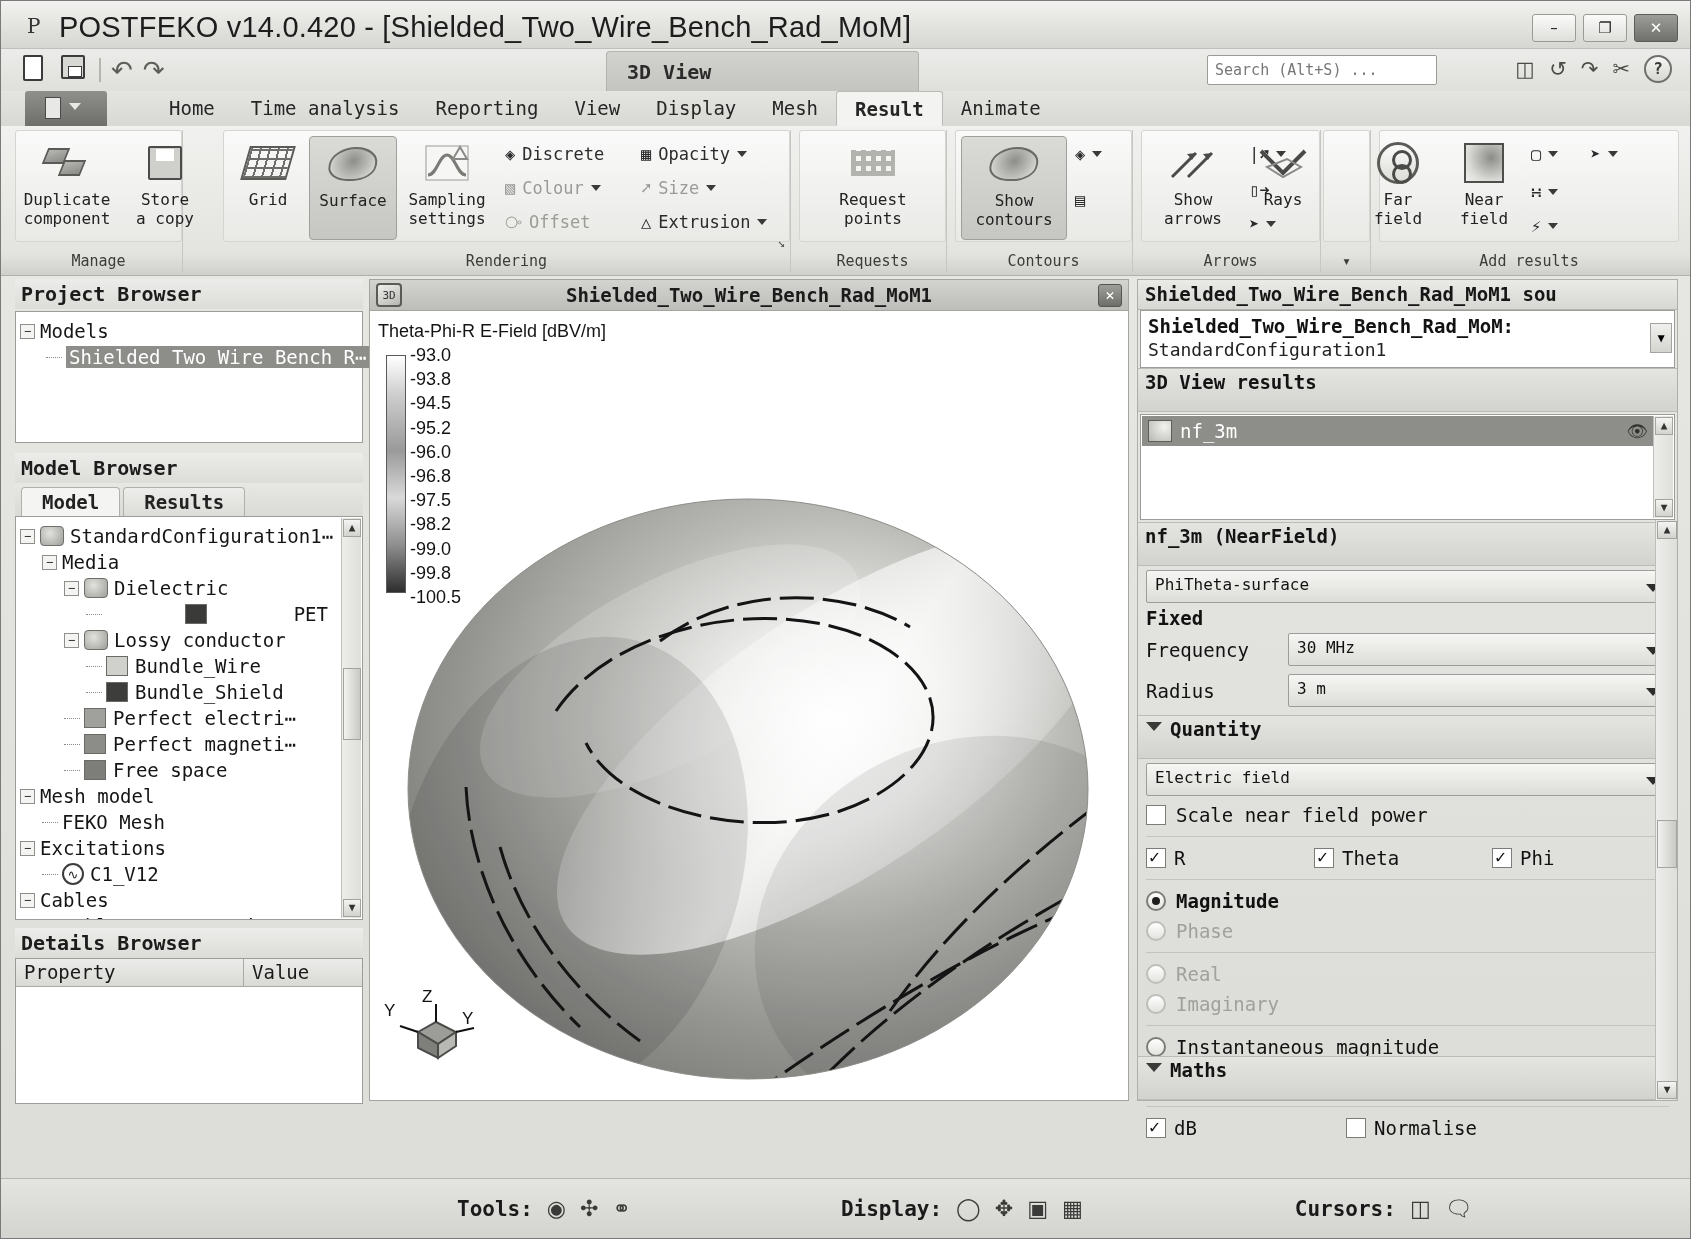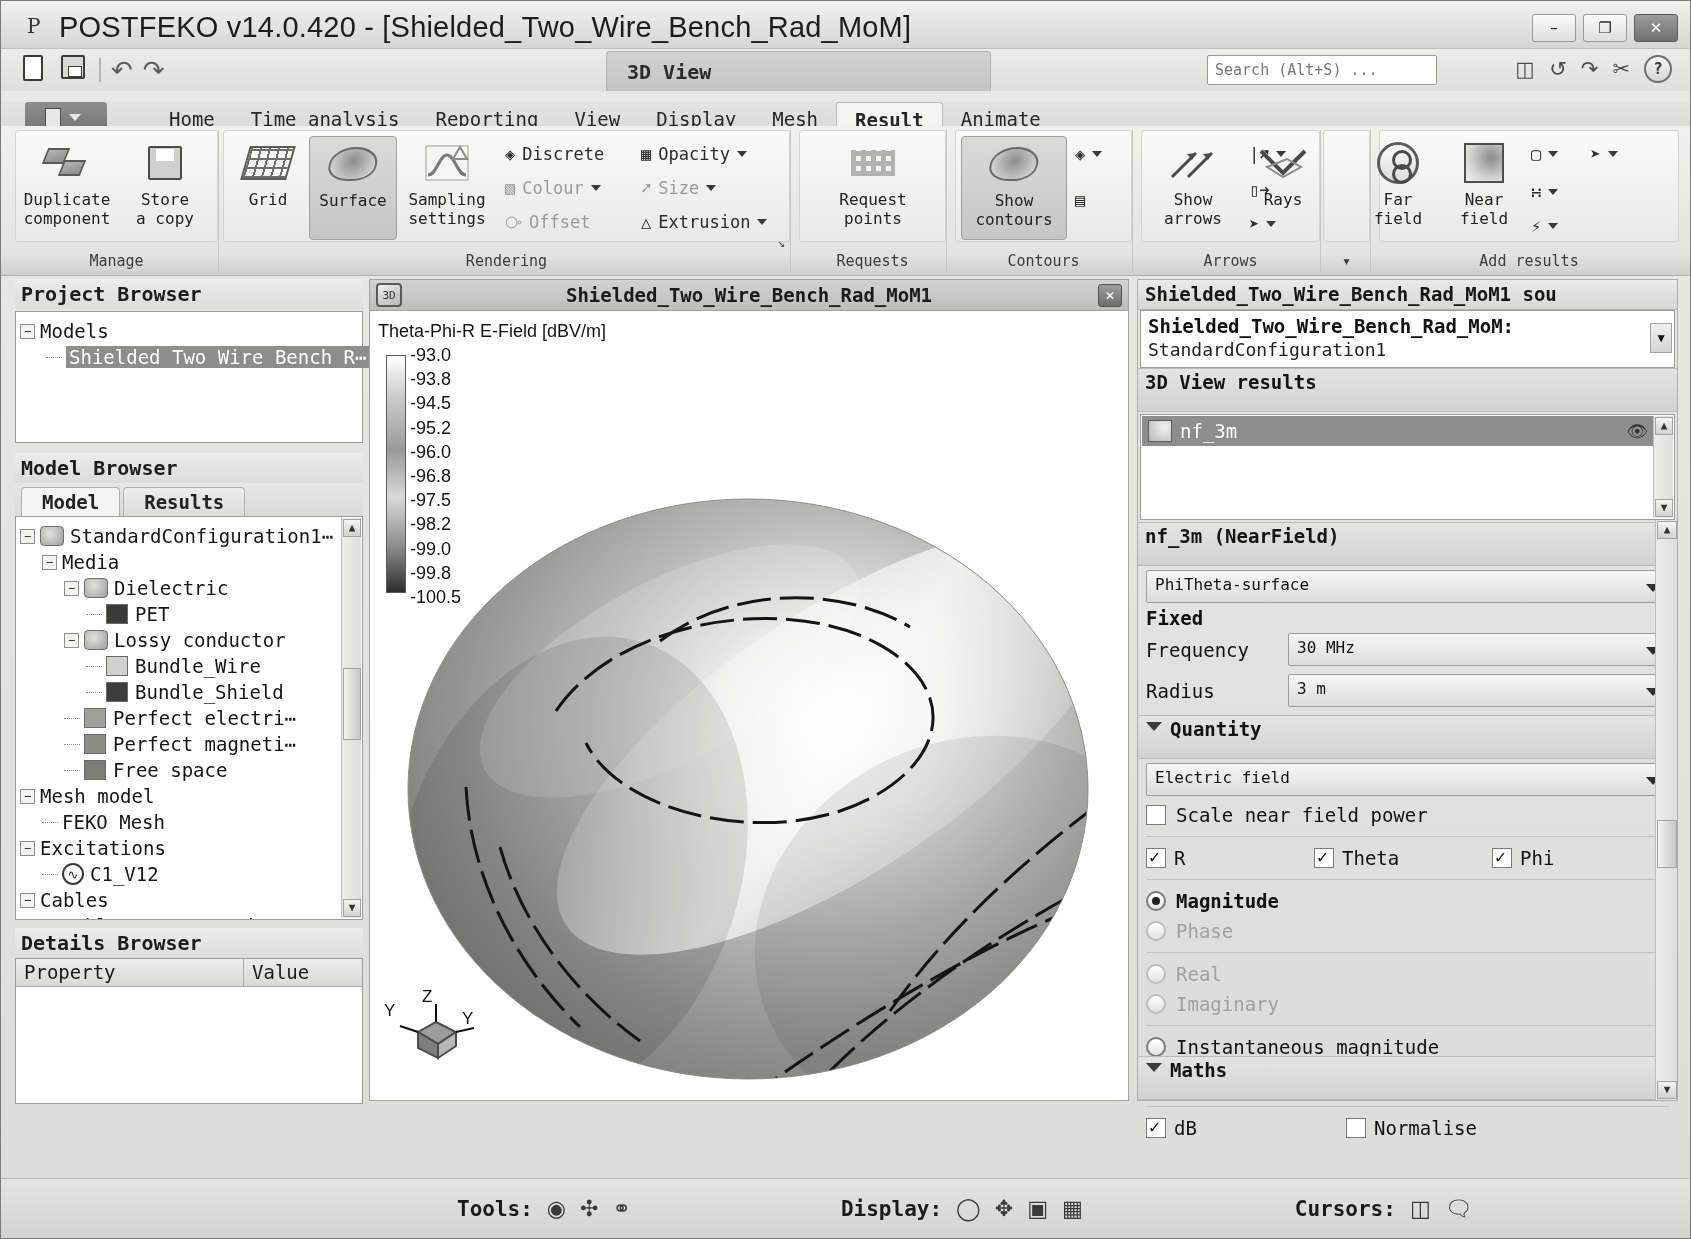--- a/index.html
+++ b/index.html
@@ -49,41 +49,41 @@
     background: linear-gradient(180deg,#ececea 0%,#dfdfdb 100%);
   }
   .qa-icons { position:absolute; left:22px; top:6px; display:flex; align-items:center; gap:10px; }
   .qa-ic { width: 28px; height: 30px; position: relative; }
   .doc-ic { width:20px; height:26px; border:2px solid #3b3b3b; background:#fff; border-radius:2px; }
   .save-ic { width:24px; height:24px; border:2px solid #3b3b3b; background:#d8d8d4; border-radius:2px; position:relative; }
   .save-ic:after { content:""; position:absolute; left:5px; bottom:0; width:12px; height:9px; background:#fff; border:1px solid #3b3b3b;}
   .sep-v { width:2px; height:24px; background:#b4b4b0; }
   .undo, .redo { font-size:26px; color:#5d5d5a; font-family:"DejaVu Sans",sans-serif; line-height:24px; }
   .view3d-tab {
-    position:absolute; left:605px; top:2px; width:385px; height:40px;
+    position:absolute; left:605px; top:2px; width:313px; height:40px;
     background: linear-gradient(180deg,#d2d2ce 0%,#c4c4c0 100%);
     border:1px solid #b2b2ae; border-bottom:none; border-radius:4px 4px 0 0;
   }
   .view3d-tab span { position:absolute; left:20px; top:8px; font-size:20px; font-weight:bold; color:#2b2b2b; }
   .searchbox {
     position:absolute; right:255px; top:6px; width:230px; height:30px;
     background:#fff; border:1px solid #9a9a96; border-radius:2px;
   }
   .searchbox span { position:absolute; left:7px; top:5px; font-size:15px; color:#777; }
   .hdr-icons { position:absolute; right:20px; top:6px; display:flex; gap:14px; align-items:center; }
   .hdr-ic { font-size:21px; color:#4a4a47; font-family:"DejaVu Sans",sans-serif; }
   .help-ic {
     width:28px; height:28px; border-radius:50%; border:2px solid #6f6f6c;
     background:linear-gradient(180deg,#f6f6f4,#d6d6d2); text-align:center; line-height:24px;
     font-size:16px; color:#3a3a38; font-weight:bold;
   }
 
   
   .tabbar {
-    position:absolute; left:0; top:101px; width:1691px; height:35px;
+    position:absolute; left:0; top:90px; width:1691px; height:35px;
     background: linear-gradient(180deg,#e4e4e0 0%,#d8d8d4 100%);
   }
   .appbtn {
     position:absolute; left:24px; top:0; width:82px; height:35px;
     background: linear-gradient(180deg,#8f8f8c 0%,#6e6e6b 100%);
     border-radius:3px 3px 0 0;
   }
   .appbtn .glyph { position:absolute; left:20px; top:6px; width:16px; height:22px; background:#e8e8e6; border:1px solid #4a4a48; }
   .appbtn .caret { position:absolute; left:44px; top:12px; width:0;height:0;
     border-left:6px solid transparent;border-right:6px solid transparent;border-top:7px solid #e8e8e6;}
@@ -325,21 +325,21 @@
         <div class="tab">View</div>
         <div class="tab">Display</div>
         <div class="tab">Mesh</div>
         <div class="tab active">Result</div>
         <div class="tab">Animate</div>
       </div>
   </div>
 
   <div class="ribbon">
 
-    <div class="rgroup" style="left:14px;width:204px">
+    <div class="rgroup" style="left:14px;width:168px">
       <div class="gbody"></div>
       <div class="bigbtn" style="left:2px">
         <div class="ic">
           <div class="ic-dup">
               <i style="left:0;top:2px"></i>
               <i style="left:16px;top:14px"></i>
             </div>
         </div>
         <div class="lb">Duplicate</div>
         <div class="lb">component</div>
@@ -548,21 +548,21 @@
           </div>
           <div class="tnode" style="padding-left: 22px;">
             <span class="texp">−</span>
             <span>Media</span>
           </div>
           <div class="tnode" style="padding-left: 44px;">
             <span class="texp">−</span>
             <span class="tico"></span>
             <span>Dielectric</span>
           </div>
-          <div class="tnode" style="padding-left: 66px;">
+          <div class="tnode" style="padding-left: 66px; justify-content: space-between;">
             <span class="tline"></span>
             <span class="swatch" style="background: rgb(58, 58, 56);"></span>
             <span>PET</span>
           </div>
           <div class="tnode" style="padding-left: 44px;">
             <span class="texp">−</span>
             <span class="tico"></span>
             <span>Lossy conductor</span>
           </div>
           <div class="tnode" style="padding-left: 66px;">

